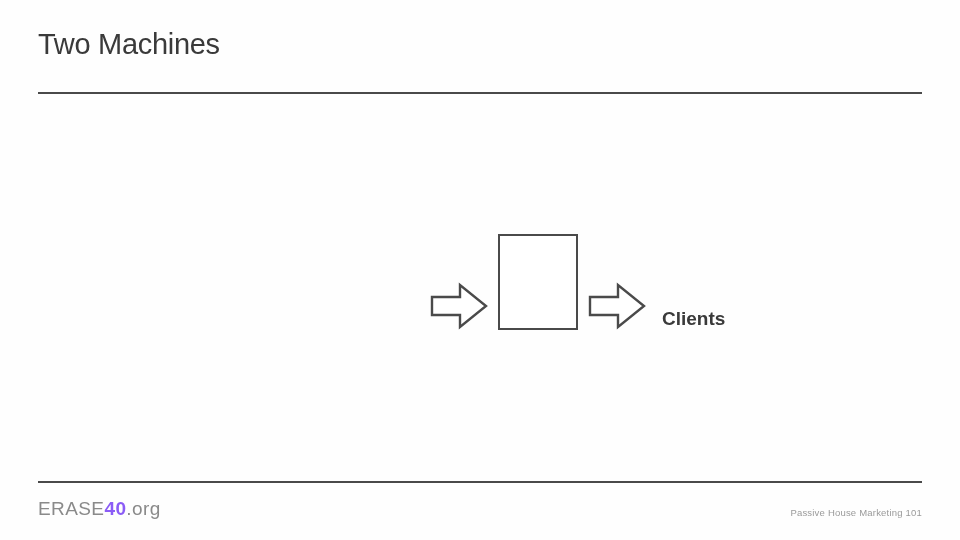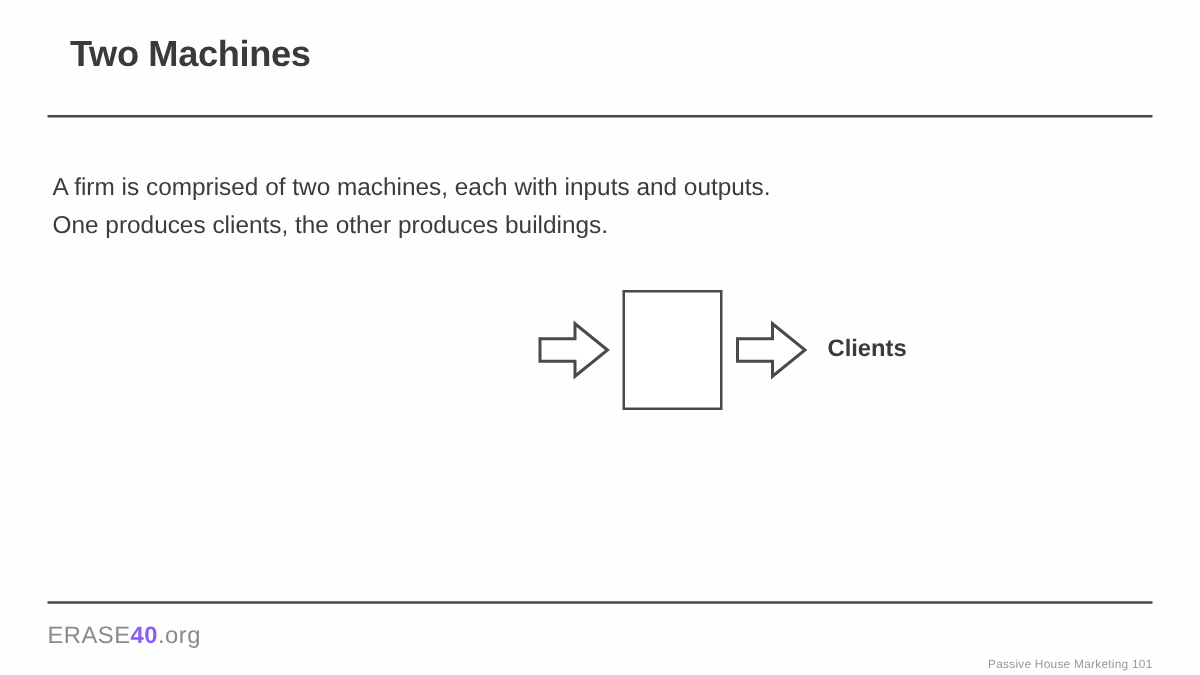--- a/index.html
+++ b/index.html
@@ -15,24 +15,24 @@
     position: relative;
     overflow: hidden;
   }
   .slide {
     position: absolute;
     inset: 0;
     background: #fefefe;
   }
   .title {
     position: absolute;
-    left: 56px;
+    left: 38px;
     top: 28px;
     font-size: 29px;
-    font-weight: bold;
+    font-weight: normal;
     letter-spacing: -0.3px;
     color: #3a3a3a;
   }
   .rule {
     position: absolute;
     left: 38px;
     right: 38px;
     height: 2px;
     background: #4a4a4a;
   }
@@ -64,21 +64,21 @@
     top: 222px;
     width: 400px;
     height: 240px;
   }
   .machine-row {
     position: absolute;
     left: 0;
     width: 400px;
     height: 100px;
     display: flex;
-    align-items: center;
+    align-items: flex-end;
   }
   .row-0 { top: 8px; }
   .row-1 { top: 130px; }
 
   .arrow {
     width: 58px;
     height: 48px;
     flex: 0 0 auto;
   }
   .box {
@@ -105,37 +105,35 @@
     color: #8a8a8a;
     letter-spacing: 0.4px;
   }
   .footer-logo .bold {
     font-weight: bold;
     color: #8b5cf6;
   }
   .footer-right {
     position: absolute;
     right: 38px;
-    top: 526px;
+    top: 507px;
     font-size: 9.5px;
     color: #9a9a9a;
     letter-spacing: 0.2px;
   }
 </style>
 </head>
 <body>
 
 <div class="slide">
 
   <div class="title">Two Machines</div>
 
   <div class="rule rule-top"></div>
 
-  <div class="body-text">A firm is comprised of two machines, each with inputs and outputs.
-One produces clients, the other produces buildings.</div>
 
 
   <div class="diagram">
 
     <div class="machine-row row-0">
       <span class="arrow">
         <svg viewBox="0 0 58 48" width="58" height="48" aria-hidden="true">
           <path d="M2 15 L30 15 L30 3 L56 24 L30 45 L30 33 L2 33 Z" fill="#ffffff" stroke="#4a4a4a" stroke-width="2.4" stroke-linejoin="miter"></path>
         </svg>
       </span>

